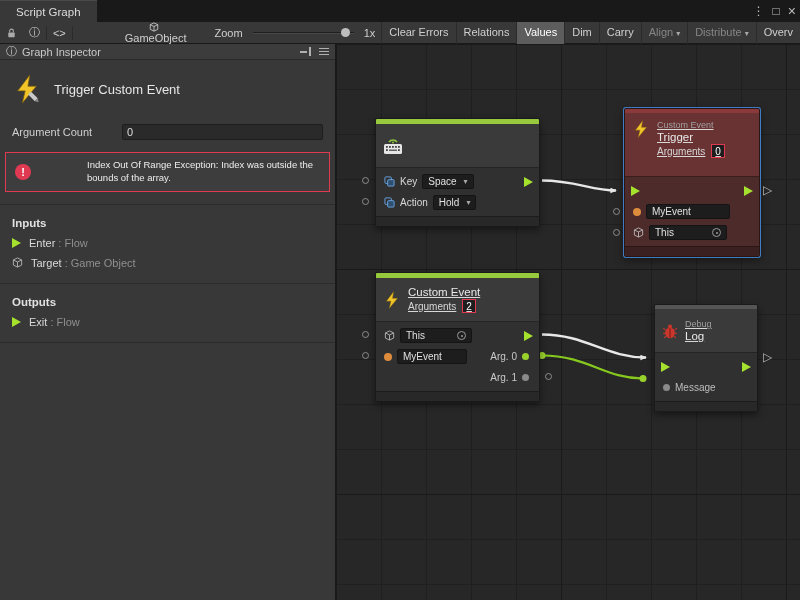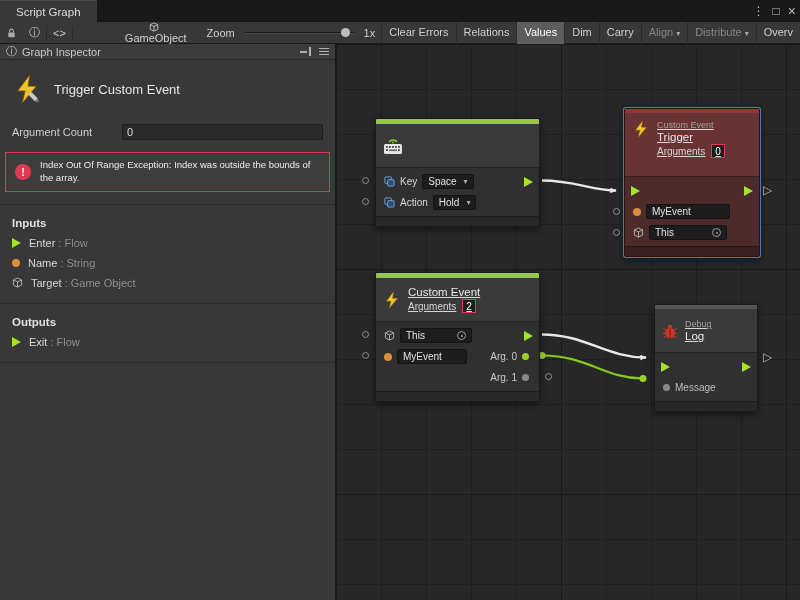--- a/index.html
+++ b/index.html
@@ -45,21 +45,21 @@
 
   .irow { display:flex; align-items:center; padding:2px 12px 10px 12px; }
   .irow label { flex:0 0 110px; color:#cfcfcf; }
   .irow input { flex:1; height:16px; background:#2a2a2a; border:1px solid #1d1d1d; border-radius:2px;
                 color:#dddddd; font-size:11px; padding:0 4px; font-family:"Liberation Sans",sans-serif; }
 
   .ierror { margin:2px 5px 12px 5px; border:1px solid #e03a52; background:#3d3d3d; display:flex; gap:9px;
             align-items:center; padding:6px 9px; }
   .ierr-icon { flex:none; width:16px; height:16px; border-radius:50%; background:#e03a52; color:#ffffff;
                font-size:11px; font-weight:bold; text-align:center; line-height:16px; }
-  .ierr-text { font-size:9.5px; line-height:1.35; color:#ededed; }
+  .ierr-text { font-size:9.5px; line-height:1.35; color:#ededed;margin-left:47px; }
 
   .idiv { border-top:1px solid #2c2c2c; margin:4px 0; }
   .isection { padding:8px 12px 4px 12px; font-size:11.5px; font-weight:bold; color:#e0e0e0; }
   .pitem { display:flex; align-items:center; gap:8px; padding:4px 12px; }
   .pname { color:#dadada; }
   .psep, .ptype { color:#8f8f8f; }
 
   .flowtri { width:0; height:0; border-top:5px solid transparent; border-bottom:5px solid transparent;
              border-left:9px solid #a5e22e; }
   .dot { border-radius:50%; }
@@ -145,21 +145,21 @@
     <span class="tbsep"></span>
 
     <span class="tbi" style="margin-left:42px;flex-direction:column;">
       <svg width="12" height="12" viewBox="0 0 12 12">
           <path d="M6 1 L10.5 3.2 V8.8 L6 11 L1.5 8.8 V3.2 Z" fill="none" stroke="#cfcfcf"></path>
           <path d="M1.5 3.2 L6 5.4 L10.5 3.2 M6 5.4 V11" fill="none" stroke="#cfcfcf"></path>
         </svg>
       <span class="go-label">GameObject</span>
     </span>
 
-    <span class="tbi" style="margin-left:8px;">Zoom</span>
+    <span class="tbi" style="margin-left:16px;">Zoom</span>
     <span class="zslider">
       <span class="ztrack" style="display:block;"></span>
       <span class="zknob" style="display:block;"></span>
     </span>
     <span class="tbi">1x</span>
 
     <span class="tb-btn">Clear Errors</span>
     <span class="tb-btn">Relations</span>
     <span class="tb-btn active">Values</span>
     <span class="tb-btn">Dim</span>
@@ -203,24 +203,20 @@
       <span class="ierr-icon">!</span>
       <span class="ierr-text">Index Out Of Range Exception: Index was outside the bounds of the array.</span>
     </div>
 
     <div class="idiv"></div>
     <div class="isection">Inputs</div>
 
     <div class="pitem">
       <span class="flowtri"></span>
       <span><span class="pname">Enter</span><span class="psep"> : </span><span class="ptype">Flow</span></span>
-    </div>
-    <div class="pitem">
-      <span class="dot orange"></span>
-      <span><span class="pname">Name</span><span class="psep"> : </span><span class="ptype">String</span></span>
     </div>
     <div class="pitem">
       <svg width="11" height="11" viewBox="0 0 12 12">
           <path d="M6 1 L10.5 3.2 V8.8 L6 11 L1.5 8.8 V3.2 Z" fill="none" stroke="#b5b5b5"></path>
           <path d="M1.5 3.2 L6 5.4 L10.5 3.2 M6 5.4 V11" fill="none" stroke="#b5b5b5"></path>
         </svg>
       <span><span class="pname">Target</span><span class="psep"> : </span><span class="ptype">Game Object</span></span>
     </div>
 
     <div class="idiv" style="margin-top:10px;"></div>

